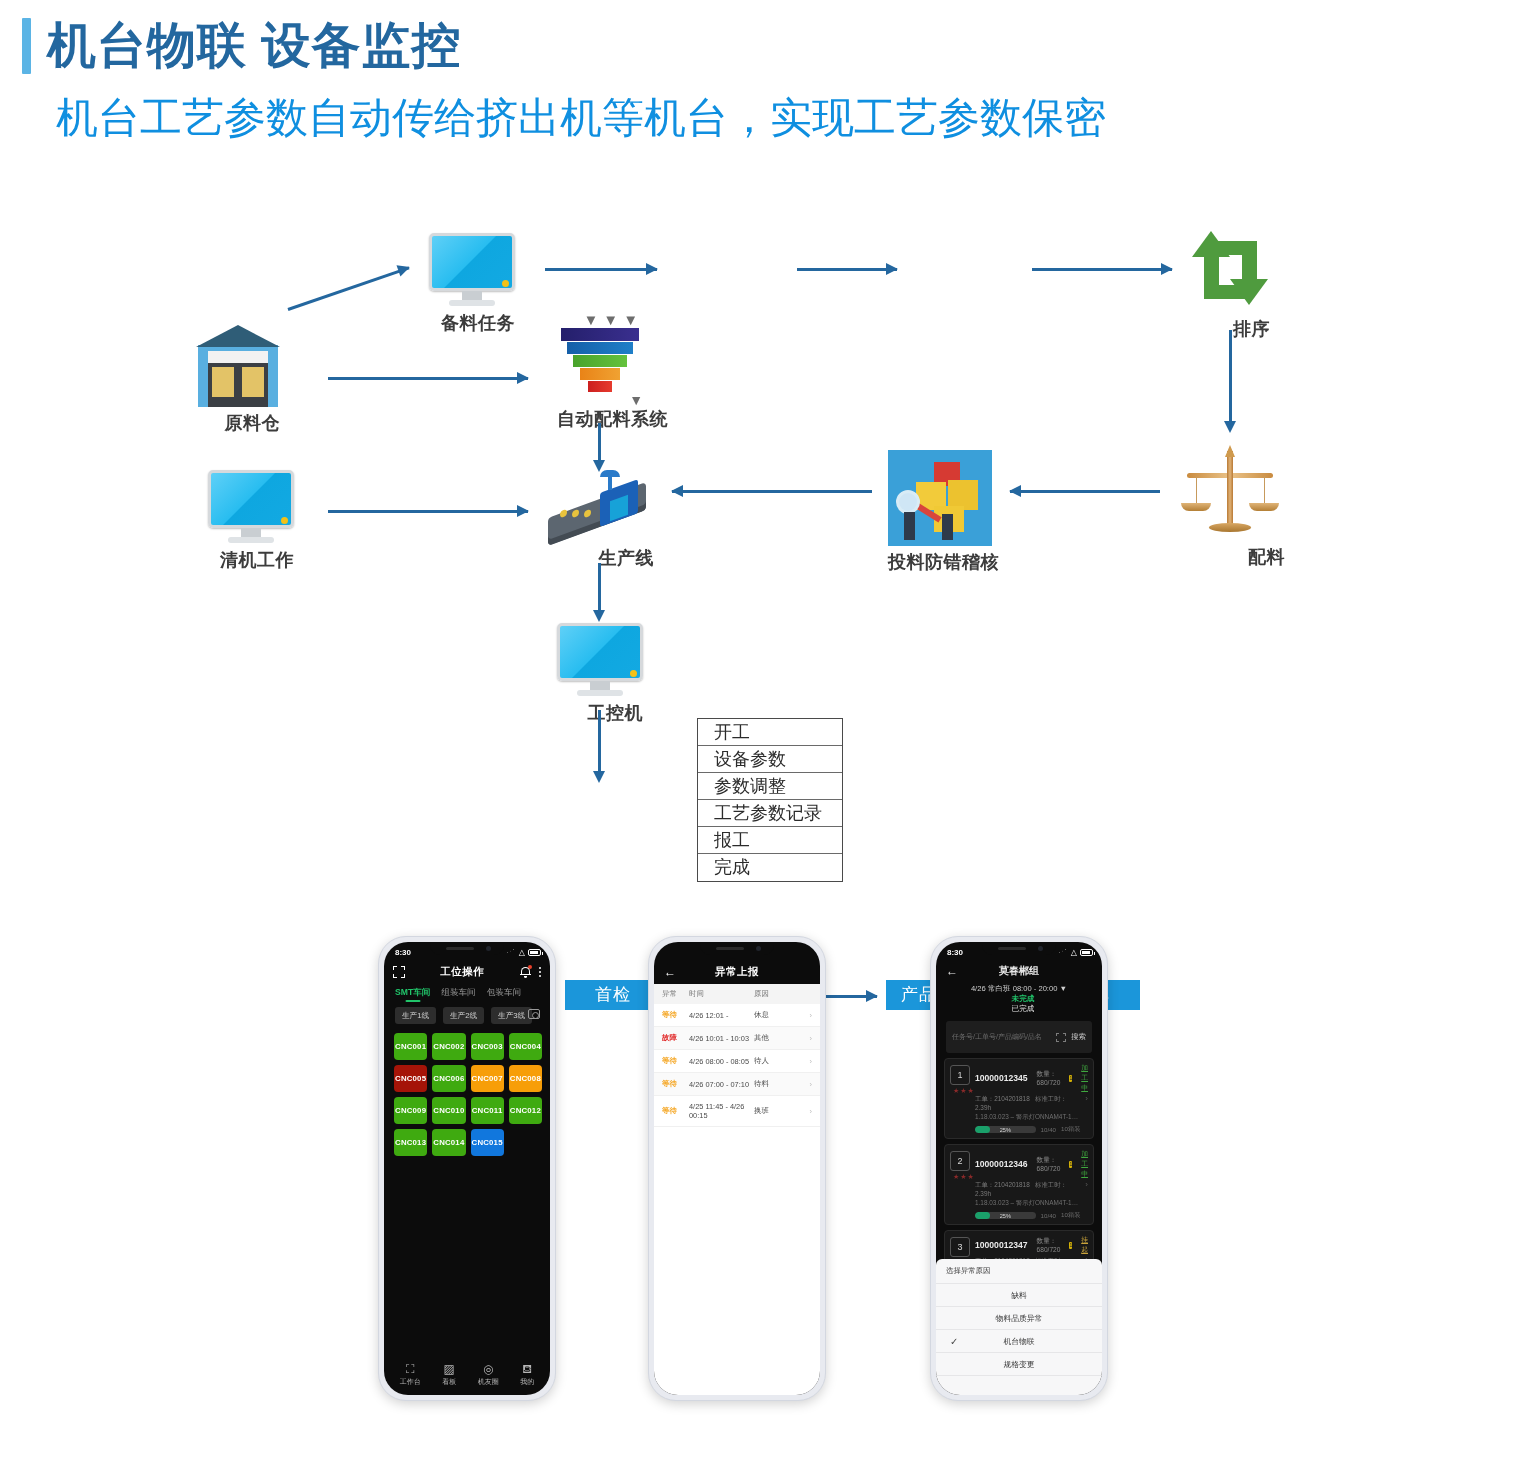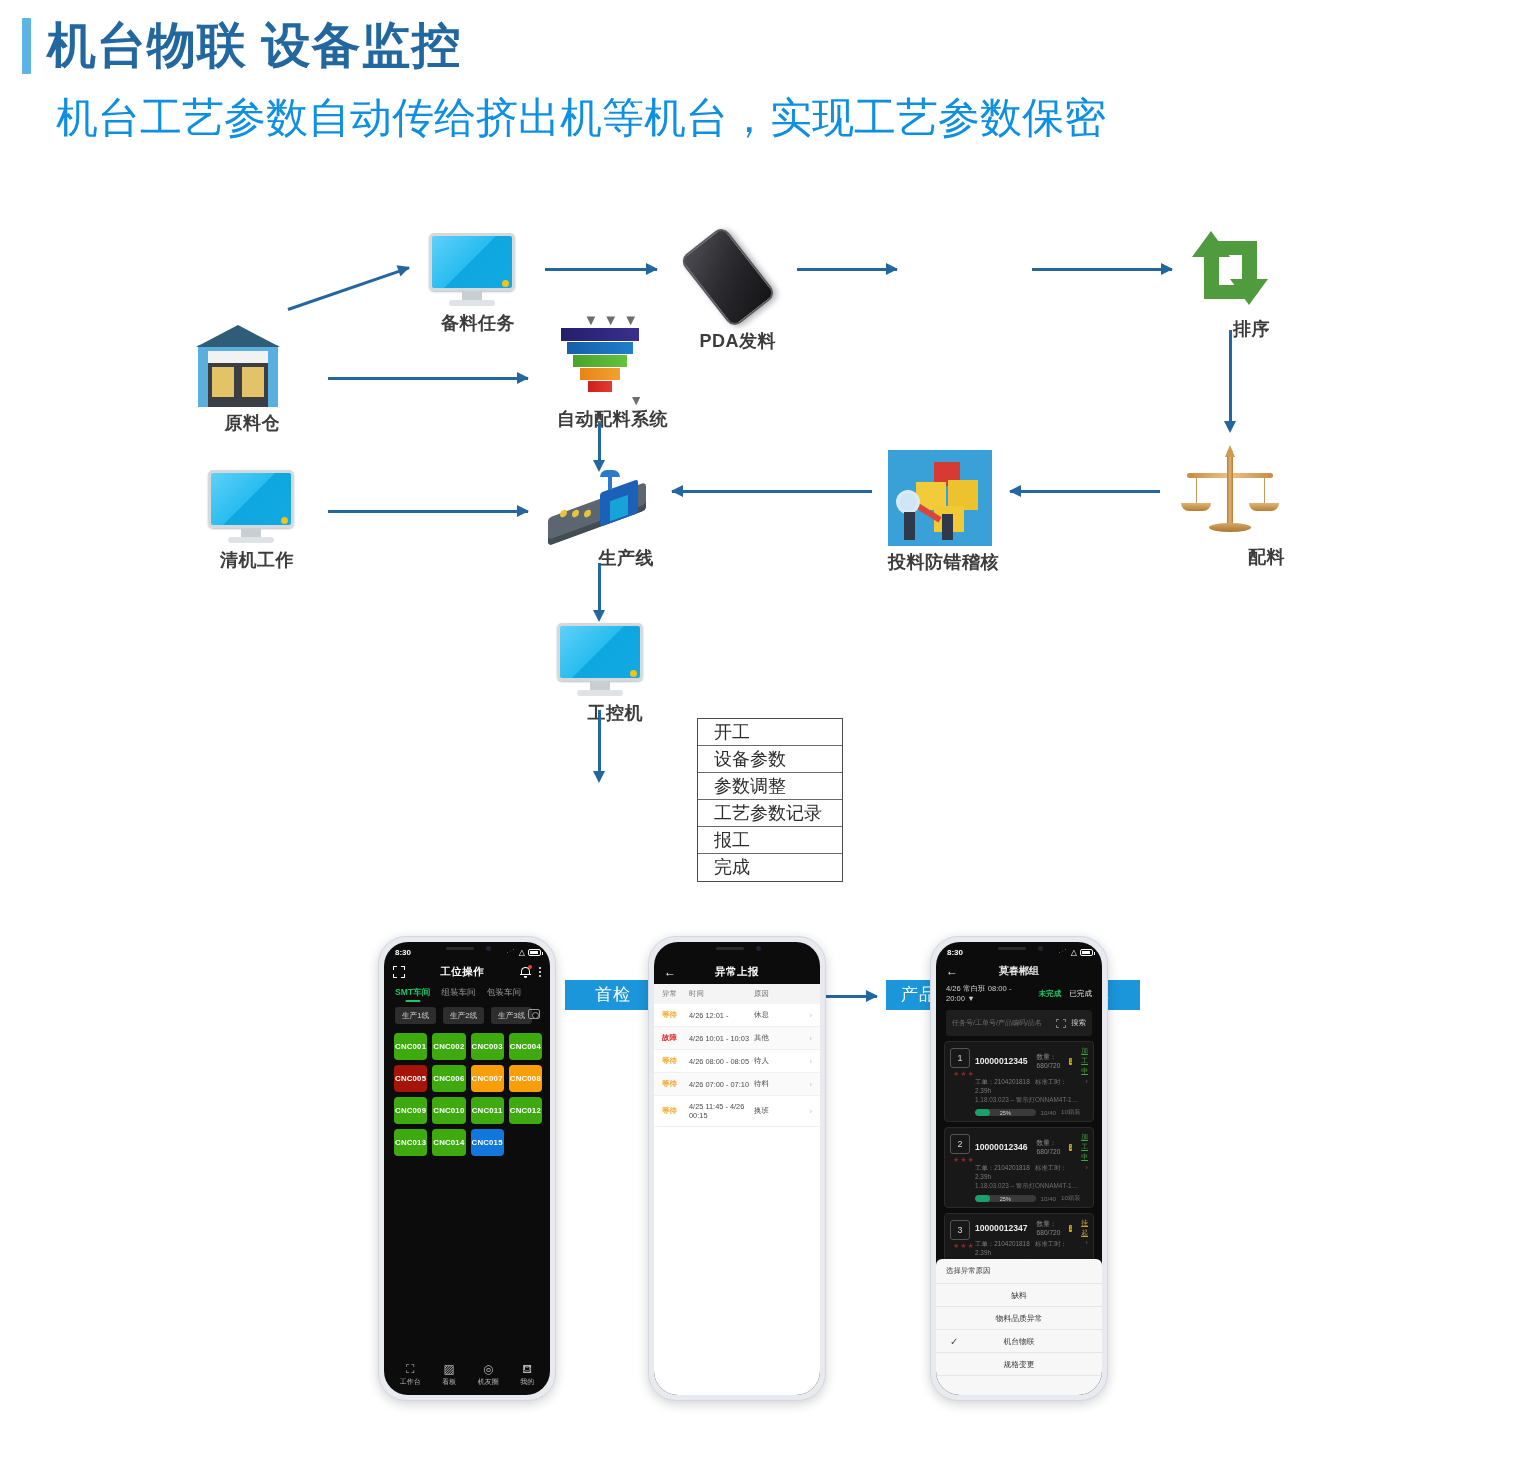--- a/index.html
+++ b/index.html
@@ -276,26 +276,26 @@
   .p2-row .c2 { flex: 1; }
   .p2-row .c3 { width: 50px; }
   .p2-row .c4 { width: 8px; color:#bbb; text-align:right; }
   .st-wait { color:#f5a623; }
   .st-fault { color:#e02020; }
 
   
   .p3-header { height: 22px; display:flex; align-items:center; justify-content:center; position:relative; color:#e8e8e8; }
   .p3-header .back { position:absolute; left: 10px; font-size: 12px; line-height: 12px; }
   .p3-header .ttl { font-size: 10px; font-weight: bold; }
-  .p3-daterow { display:flex; align-items:center; padding: 2px 10px; font-size: 7.6px; color:#cfcfcf; }
+  .p3-daterow { display:flex; align-items:center; padding: 2px 10px; font-size: 7.6px; color:#cfcfcf;flex-direction:column; }
   .p3-daterow .dt { flex: 1; }
   .p3-daterow .tg { margin-left: 8px; color:#21c46a; font-weight:bold; }
   .p3-daterow .tg2 { margin-left: 8px; color:#e0e0e0; }
   .p3-search {
-    margin: 5px 10px 0; height: 26px; border-radius: 3px; background:#1e1e1e;
+    margin: 5px 10px 0; height: 32px; border-radius: 3px; background:#1e1e1e;
     display:flex; align-items:center; padding: 0 6px; gap: 5px;
   }
   .p3-search .ph { flex:1; font-size: 7px; color:#6d6d6d; }
   .p3-search .sc { width: 10px; height: 9px; position: relative; }
   .p3-search .sc i { position:absolute; width:3px; height:3px; border:1px solid #7d7d7d; }
   .p3-search .sc i:nth-child(1){ left:0; top:0; border-right:none; border-bottom:none; }
   .p3-search .sc i:nth-child(2){ right:0; top:0; border-left:none; border-bottom:none; }
   .p3-search .sc i:nth-child(3){ left:0; bottom:0; border-right:none; border-top:none; }
   .p3-search .sc i:nth-child(4){ right:0; bottom:0; border-left:none; border-top:none; }
   .p3-search .btn { font-size: 7.4px; color:#cfcfcf; }
@@ -367,24 +367,20 @@
 
     <div class="node" style="left:429px; top:28px; width:86px;">
       <div class="monitor">
         <div class="screen"></div>
           <div class="neck"></div>
           <div class="base"></div>
       </div>
       <div class="label">备料任务</div>
     </div>
 
-    <div class="node" style="left:680px; top:22px; width:96px;">
-      <div class="pda"></div>
-      <div class="label" style="margin-top:8px;">PDA发料</div>
-    </div>
 
 
     <div class="node" style="left:1190px; top:22px; width:80px;">
       <div class="sortico">
         <div class="st1"></div>
           <div class="st2"></div>
           <div class="bar1"></div>
           <div class="bar2"></div>
         <div class="up"></div>
           <div class="down"></div>

